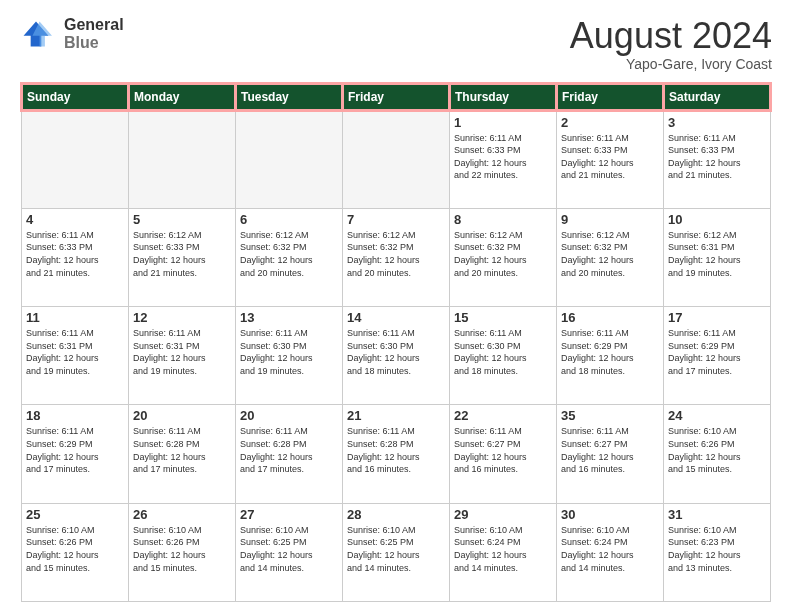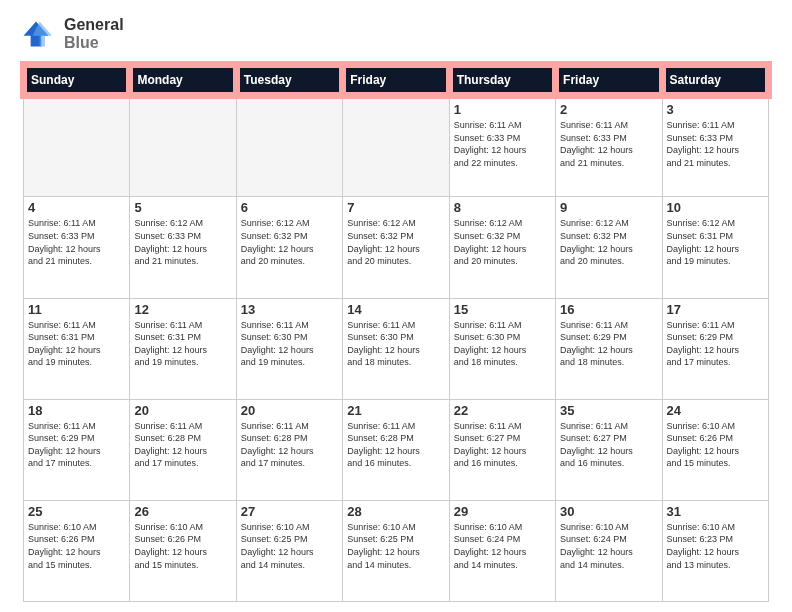--- a/index.html
+++ b/index.html
@@ -61,27 +61,27 @@
       color: #555;
     }
     .calendar {
       flex: 1;
       border: 1px solid #ccc;
       border-collapse: collapse;
       width: 100%;
       table-layout: fixed;
     }
     .calendar th {
-      background: #0f172a;
+      background: #14532d;
       color: #fff;
       font-size: 12px;
       font-weight: bold;
       padding: 5px 4px;
       text-align: left;
-      border: 7px solid #fca5a5;
+      border: 3px solid #fca5a5;
     }
     .calendar td {
       border: 1px solid #ccc;
       vertical-align: top;
       padding: 3px 4px;
       font-size: 9.5px;
       color: #333;
       background: #fff;
       height: 82px;
     }
@@ -115,20 +115,24 @@
     <div class="logo">
       <svg class="logo-icon" viewBox="0 0 36 36">
         <polygon points="18,4 32,20 24,20 24,32 12,32 12,20 4,20" fill="#2266cc"></polygon>
         <polygon points="22,4 36,20 28,20 28,32 22,32 22,20 14,20" fill="#66aaee" opacity="0.6"></polygon>
       </svg>
       <div class="logo-text">
         <span class="general">General</span>
         <span class="blue">Blue</span>
       </div>
     </div>
+    <div class="title-block">
+      <div class="month-year">August 2024</div>
+      <div class="location">Yapo-Gare, Ivory Coast</div>
+    </div>
   </div>
 
   <table class="calendar">
     <thead>
       <tr>
       <th>Sunday</th>
           <th>Monday</th>
           <th>Tuesday</th>
           <th>Friday</th>
           <th>Thursday</th>

